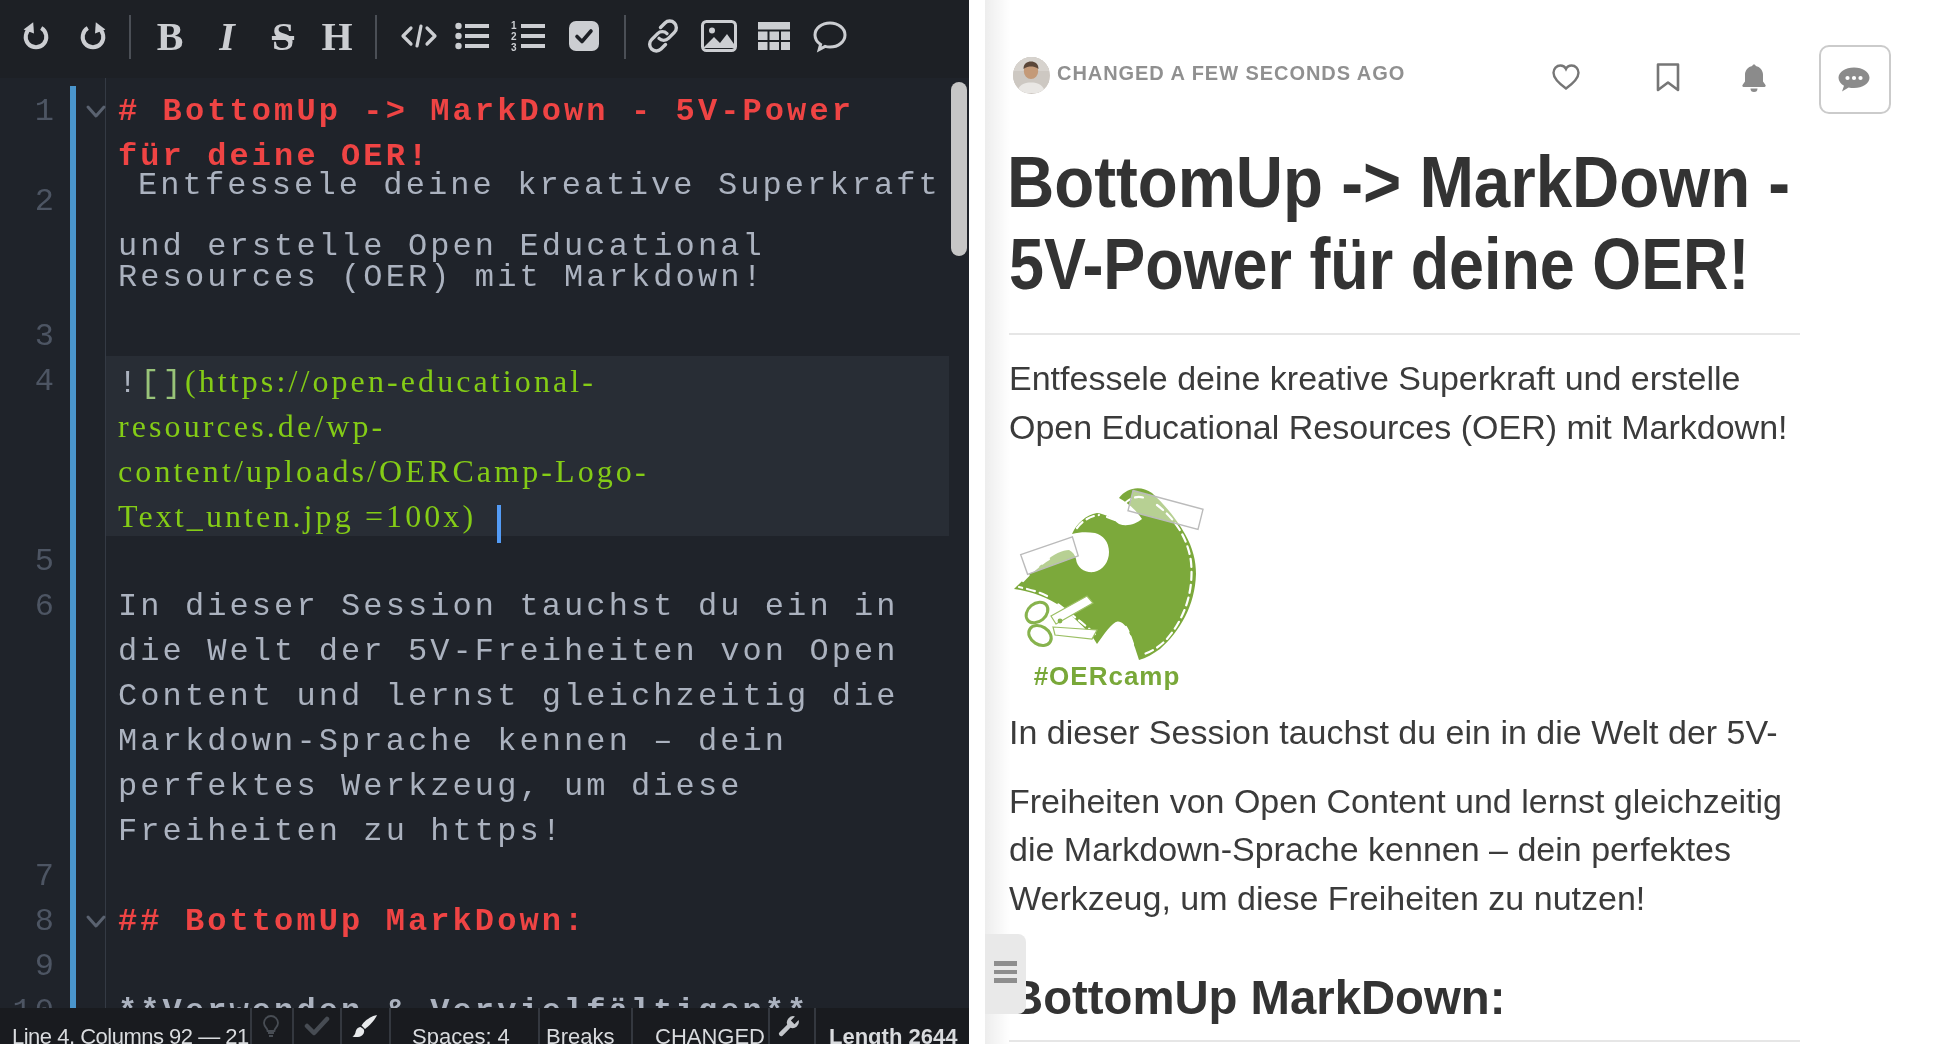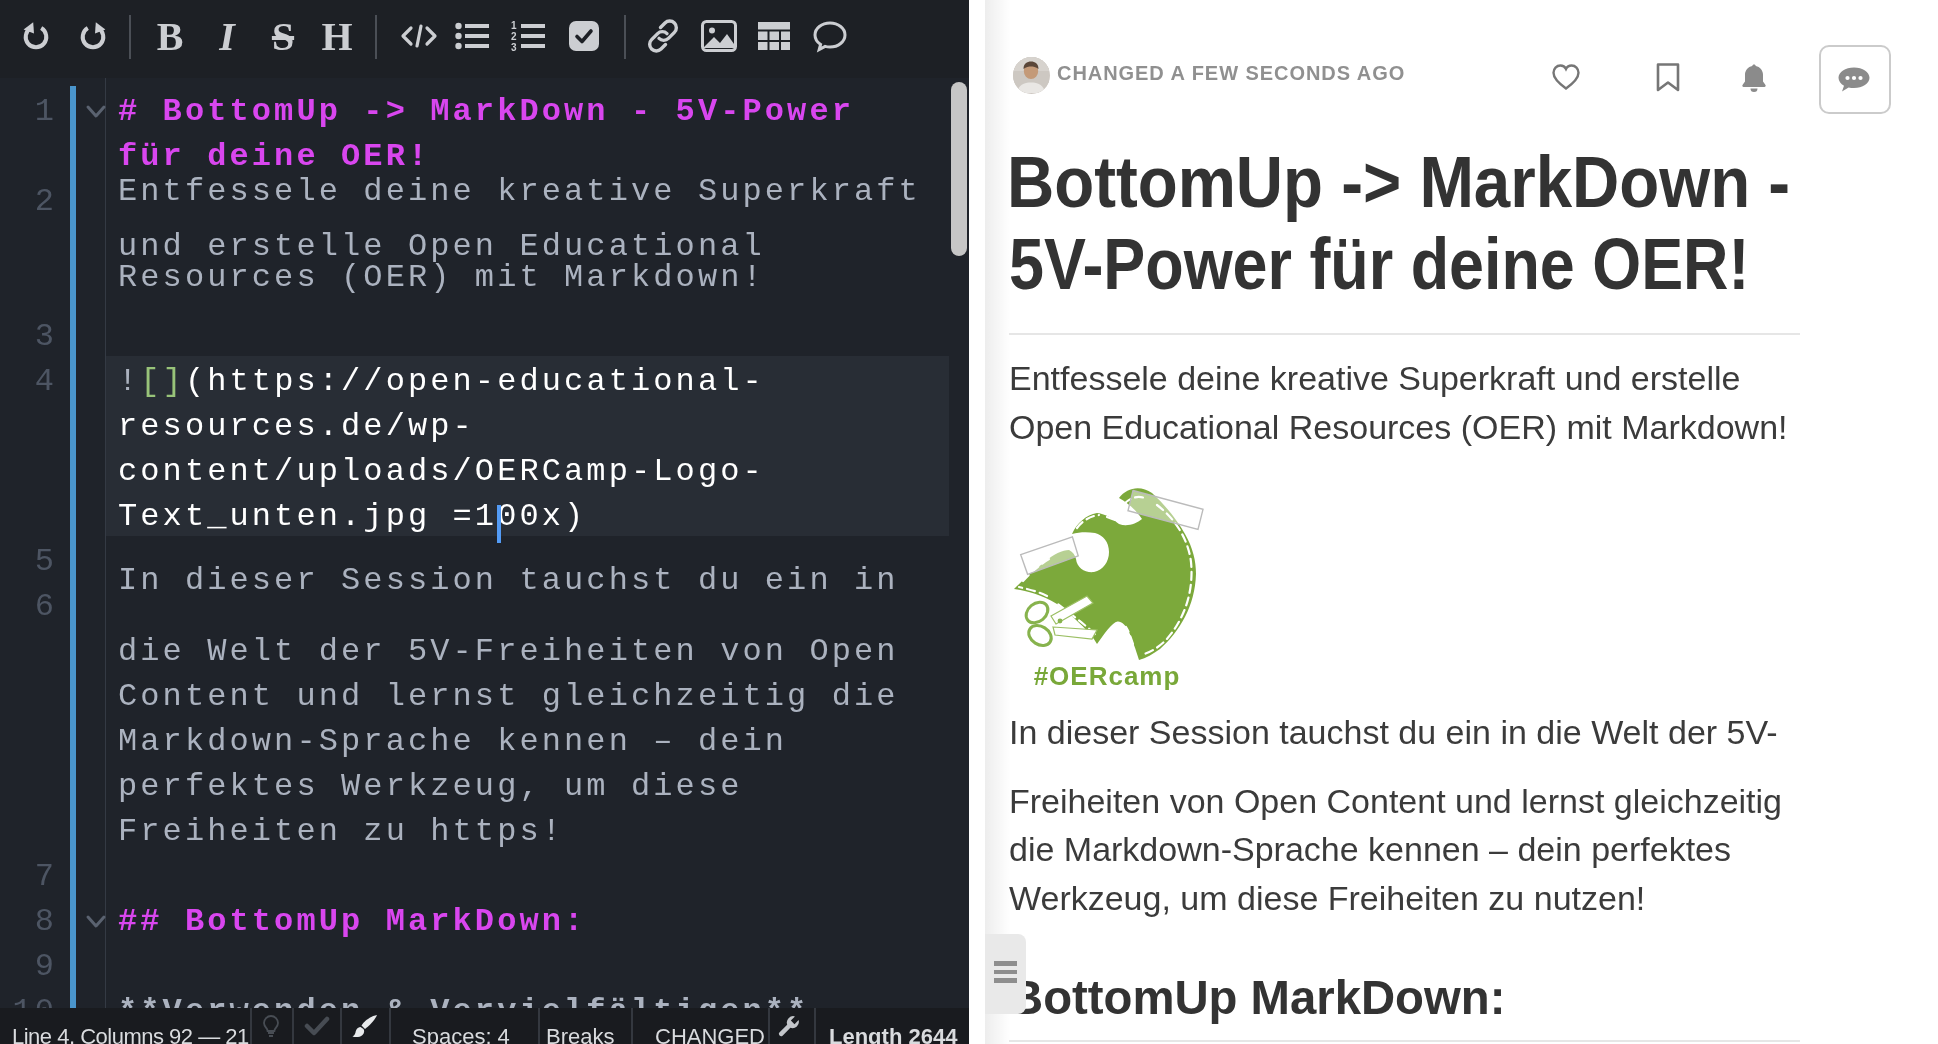--- a/index.html
+++ b/index.html
@@ -10,22 +10,22 @@
 .tbsep{position:absolute;top:15px;width:2px;height:44px;background:#4b4f56;}
 #statusbar{position:absolute;left:0;top:1008px;width:969px;height:36px;background:#191b1f;color:#d9dbde;font-family:"Liberation Sans",sans-serif;font-size:22px;}
 .sbsep{position:absolute;top:0;width:2px;height:36px;background:#34383f;}
 .sbtxt{position:absolute;top:0;height:36px;line-height:36px;white-space:nowrap;margin-top:11px;}
 #editor{position:absolute;left:0;top:78px;width:969px;height:930px;background:#1f232a;overflow:hidden;}
 #activeline{position:absolute;left:106px;top:278px;width:843px;height:180px;background:#282d35;}
 #bluebar{position:absolute;left:70px;top:8px;width:6px;height:922px;background:#4a95cc;}
 #gutterline{position:absolute;left:105px;top:0;width:1px;height:930px;background:#343a44;}
 .row{position:absolute;left:118px;font-family:"Liberation Mono",monospace;font-size:32px;letter-spacing:3.1px;line-height:45px;white-space:pre;color:#abb2bf;}
 .ln{position:absolute;font-family:"Liberation Mono",monospace;font-size:32px;letter-spacing:3.1px;line-height:45px;color:#4d5563;text-align:right;width:60px;left:-3px;}
-.org{color:#d946ef;font-weight:bold;}
-.blu{color:#ffffff;}
+.org{color:#ef4444;font-weight:bold;}
+.blu{color:#84cc16;font-family:Liberation Serif, serif;}
 .grn{color:#98c379;}
 .chev{position:absolute;width:36px;height:45px;}
 #cursor{position:absolute;left:497px;top:427px;width:4px;height:38px;background:#539bf5;}
 #edscroll{position:absolute;left:951px;top:4px;width:16px;height:174px;background:#c6c6c6;border-radius:8px;}
 #right{position:absolute;left:969px;top:0;width:969px;height:1044px;background:#fff;}
 #shadow{position:absolute;left:16px;top:0;width:26px;height:1044px;background:linear-gradient(to right,rgba(0,0,0,0.07),rgba(0,0,0,0));}
 #toctab{position:absolute;left:15.8px;top:934px;width:41px;height:80px;background:#e9e9e9;border-radius:0 8px 8px 0;z-index:6;}
 .tocbar{position:absolute;left:9px;width:23px;height:4.5px;background:#8e8e8e;}
 .rline{position:absolute;white-space:nowrap;font-family:"Liberation Sans",sans-serif;color:#333;transform-origin:left top;}
 #avatar{position:absolute;left:44px;top:57px;width:37px;height:37px;border-radius:50%;overflow:hidden;background:#cfc9c3;}
@@ -54,28 +54,28 @@
     <div class="ln" style="top:866px;">9</div>
     <div class="ln" style="top:911px;">10</div>
     <svg class="chev" style="left:78px;top:11px;" viewBox="0 0 36 45">
         <path d="M10 18 L18 27 L26 18" fill="none" stroke="#5a6270" stroke-width="3" stroke-linecap="round" stroke-linejoin="round"></path>
       </svg>
     <svg class="chev" style="left:78px;top:821px;" viewBox="0 0 36 45">
         <path d="M10 18 L18 27 L26 18" fill="none" stroke="#5a6270" stroke-width="3" stroke-linecap="round" stroke-linejoin="round"></path>
       </svg>
     <div class="row org" style="top:11px;"># BottomUp -&gt; MarkDown - 5V-Power</div>
     <div class="row org" style="top:56px;">für deine OER!</div>
-    <div class="row" style="top:91px;">Entfessele deine kreative Superkraft</div>
+    <div class="row" style="top:85px;margin-left:20px;">Entfessele deine kreative Superkraft</div>
     <div class="row" style="top:146px;">und erstelle Open Educational</div>
     <div class="row" style="top:177px;">Resources (OER) mit Markdown!</div>
     <div class="row" style="top:281px;"><span style="color:#abb2bf;">!</span><span class="grn">[]</span><span class="blu">(https://open-educational-</span></div>
     <div class="row blu" style="top:326px;">resources.de/wp-</div>
     <div class="row blu" style="top:371px;">content/uploads/OERCamp-Logo-</div>
     <div class="row blu" style="top:416px;">Text_unten.jpg =100x)</div>
-    <div class="row" style="top:480px;">In dieser Session tauchst du ein in</div>
+    <div class="row" style="top:506px;">In dieser Session tauchst du ein in</div>
     <div class="row" style="top:551px;">die Welt der 5V-Freiheiten von Open</div>
     <div class="row" style="top:596px;">Content und lernst gleichzeitig die</div>
     <div class="row" style="top:641px;">Markdown-Sprache kennen – dein</div>
     <div class="row" style="top:686px;">perfektes Werkzeug, um diese</div>
     <div class="row" style="top:731px;">Freiheiten zu https!</div>
     <div class="row org" style="top:821px;">## BottomUp MarkDown:</div>
     <div class="row" style="top:911px;"><b>**Verwenden &amp; Vervielfältigen**</b></div>
     <div id="cursor"></div>
     <div id="edscroll"></div>
   </div>

